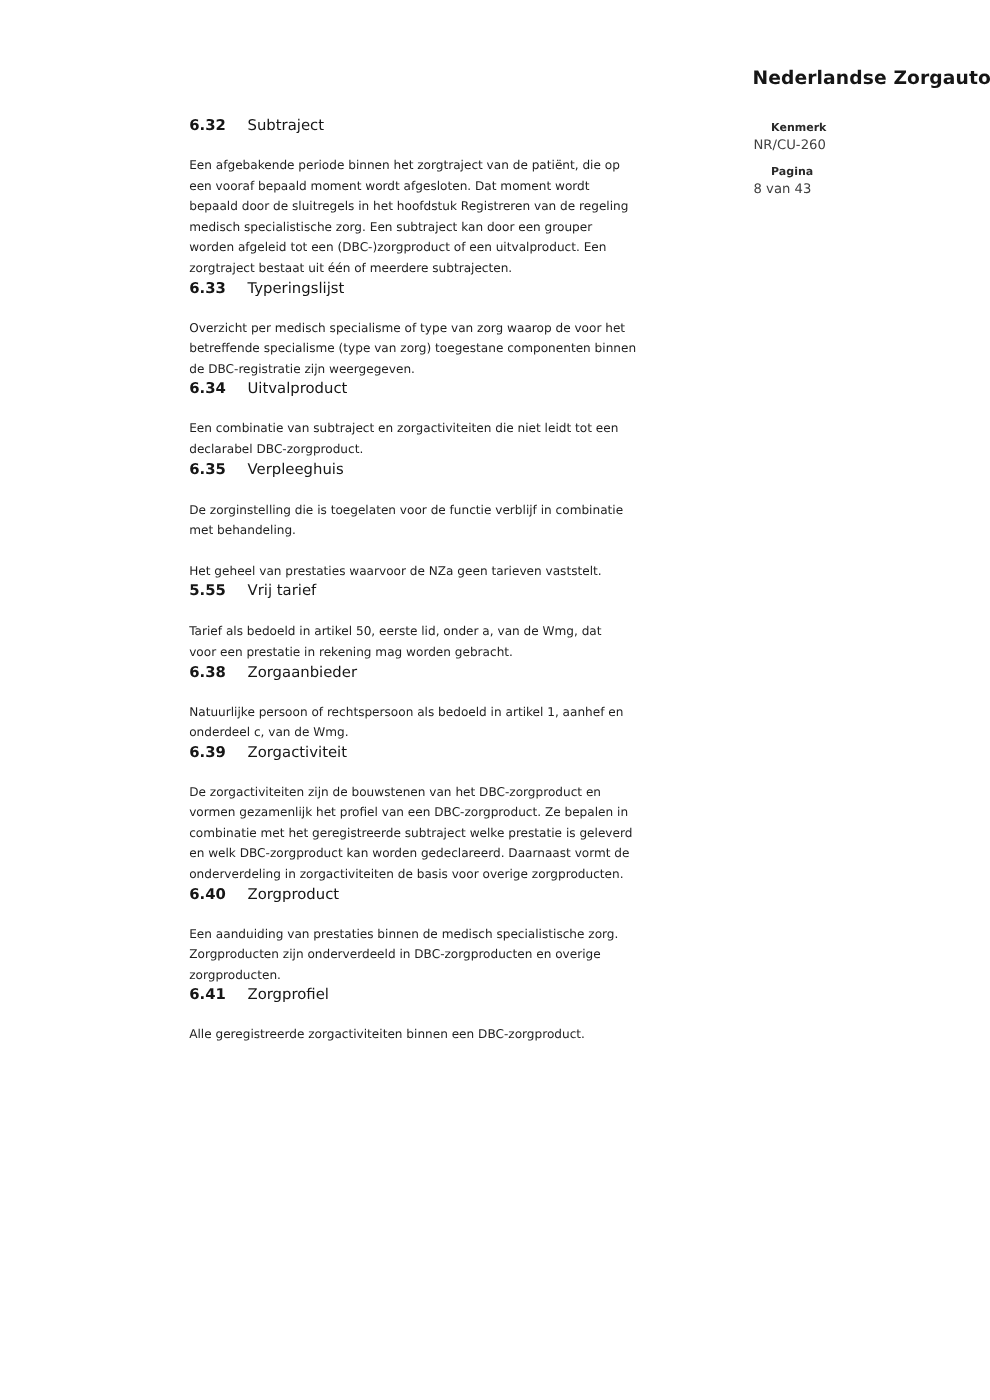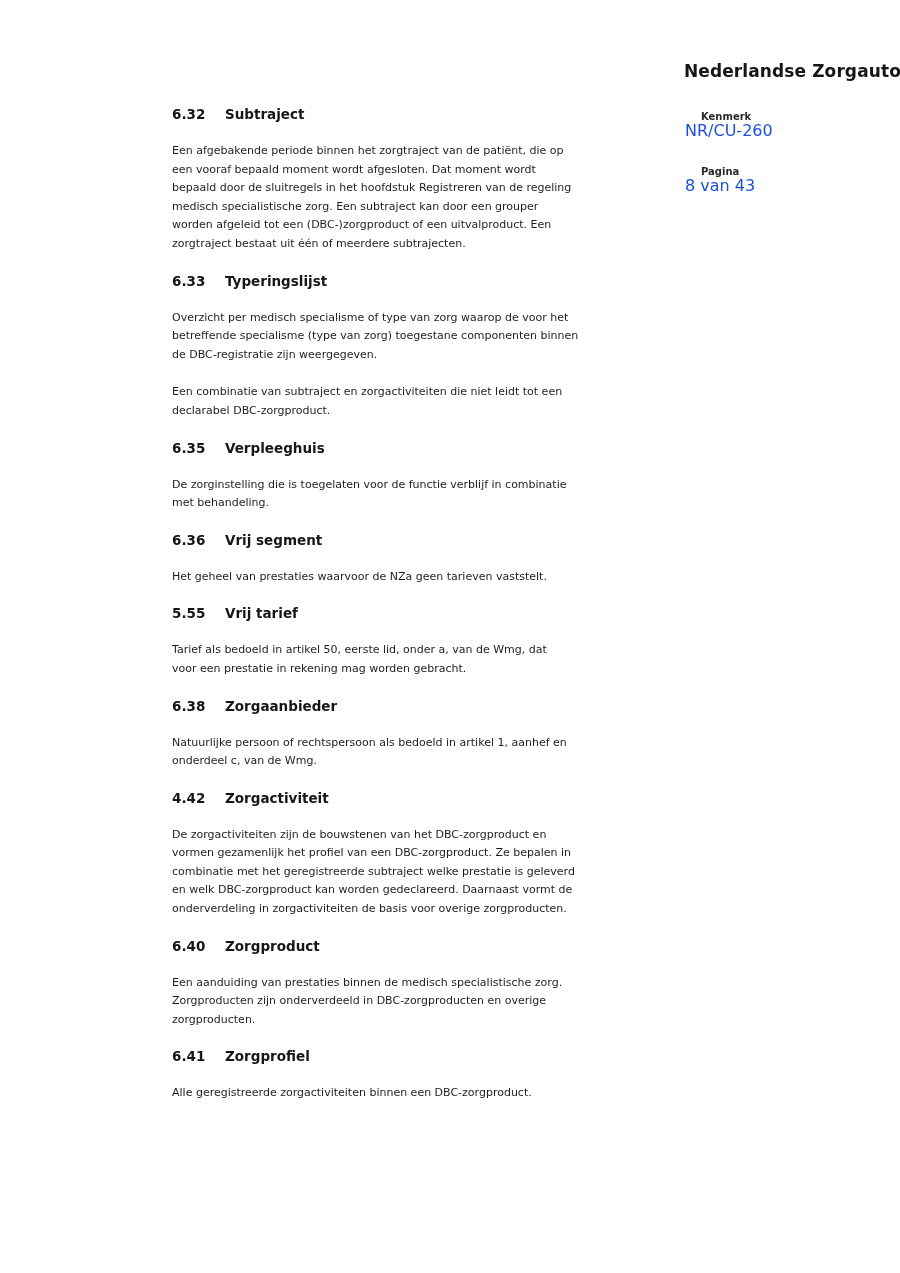--- a/index.html
+++ b/index.html
@@ -33,53 +33,52 @@
     width: 170px;
   }
   .meta-label {
     font-size: 10px;
     font-weight: bold;
     line-height: 13px;
     color: #2a2a2a;
     padding-left: 16px;
   }
   .meta-value {
-    font-size: 16px;
+    font-size: 12px;
     line-height: 16px;
-    color: #1d4ed8;
+    color: #404040;
   }
   .meta-label.pagina {
-    margin-top: 26px;
+    margin-top: 11px;
   }
   .main {
     position: absolute;
     top: 106px;
     left: 172px;
     width: 520px;
   }
   .def-section {
     margin: 0;
   }
   .def-section + .def-section {
-    margin-top: 19px;
   }
   .def-heading {
     margin: 0;
     font-size: 13.5px;
     font-weight: normal;
     line-height: 17px;
     color: #161616;
   }
   .def-number {
     display: inline-block;
     width: 53px;
     font-weight: bold;
   }
   .def-title {
-    font-weight: bold;
+    font-weight: normal;
   }
   .def-body {
     margin: 19px 0 0 0;
     font-size: 11px;
     line-height: 18.6px;
     white-space: pre-line;
     color: #1e1e1e;
   }
 </style>
 </head>
@@ -112,36 +111,36 @@
   <section class="def-section">
     <h2 class="def-heading">
       <span class="def-number">6.33</span><span class="def-title">Typeringslijst</span>
     </h2>
     <p class="def-body">Overzicht per medisch specialisme  of type van zorg waarop de voor het
 betreffende specialisme (type van zorg) toegestane componenten binnen
 de DBC-registratie zijn weergegeven.</p>
   </section>
 
   <section class="def-section">
+    <h2 class="def-heading">
+      <span class="def-number">6.34</span><span class="def-title">Uitvalproduct</span>
+    </h2>
     <p class="def-body">Een combinatie van subtraject en zorgactiviteiten die niet leidt tot een
 declarabel DBC-zorgproduct.</p>
   </section>
 
   <section class="def-section">
     <h2 class="def-heading">
       <span class="def-number">6.35</span><span class="def-title">Verpleeghuis</span>
     </h2>
     <p class="def-body">De zorginstelling die is toegelaten voor de functie verblijf in combinatie
 met behandeling.</p>
   </section>
 
   <section class="def-section">
-    <h2 class="def-heading">
-      <span class="def-number">6.36</span><span class="def-title">Vrij segment</span>
-    </h2>
     <p class="def-body">Het geheel van prestaties waarvoor de NZa geen tarieven vaststelt.</p>
   </section>
 
   <section class="def-section">
     <h2 class="def-heading">
       <span class="def-number">5.55</span><span class="def-title">Vrij tarief</span>
     </h2>
     <p class="def-body">Tarief als bedoeld in artikel 50, eerste lid, onder a, van de Wmg, dat
 voor een prestatie in rekening mag worden gebracht.</p>
   </section>
@@ -149,21 +148,21 @@
   <section class="def-section">
     <h2 class="def-heading">
       <span class="def-number">6.38</span><span class="def-title">Zorgaanbieder</span>
     </h2>
     <p class="def-body">Natuurlijke persoon of rechtspersoon als bedoeld in artikel 1, aanhef en
 onderdeel c, van de Wmg.</p>
   </section>
 
   <section class="def-section">
     <h2 class="def-heading">
-      <span class="def-number">4.42</span><span class="def-title">Zorgactiviteit</span>
+      <span class="def-number">6.39</span><span class="def-title">Zorgactiviteit</span>
     </h2>
     <p class="def-body">De zorgactiviteiten zijn de bouwstenen van het DBC-zorgproduct en
 vormen gezamenlijk het profiel van een DBC-zorgproduct. Ze bepalen in
 combinatie met het geregistreerde subtraject welke prestatie is geleverd
 en welk DBC-zorgproduct kan worden gedeclareerd. Daarnaast vormt de
 onderverdeling in zorgactiviteiten de basis voor overige zorgproducten.</p>
   </section>
 
   <section class="def-section">
     <h2 class="def-heading">

